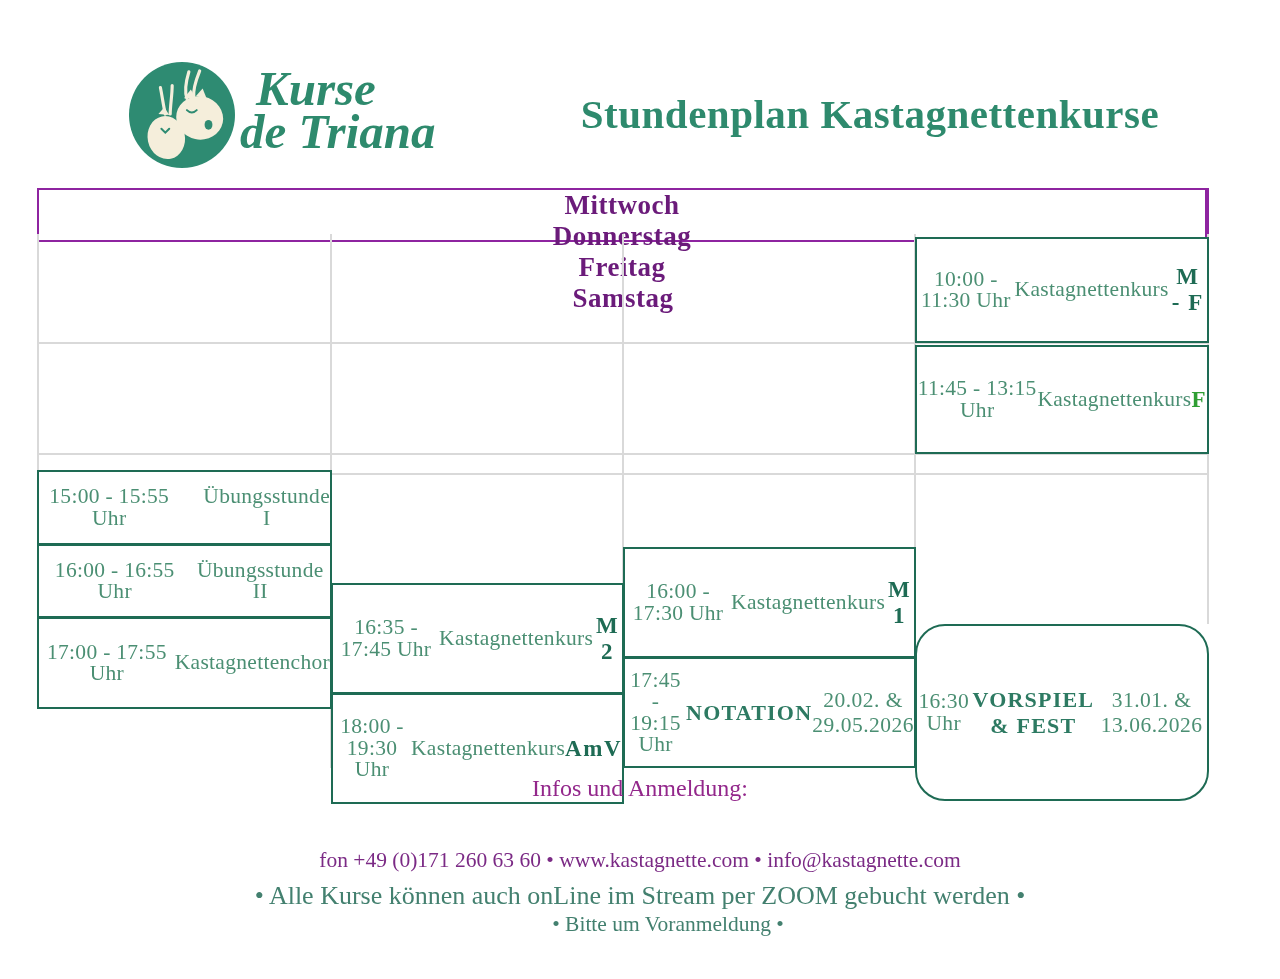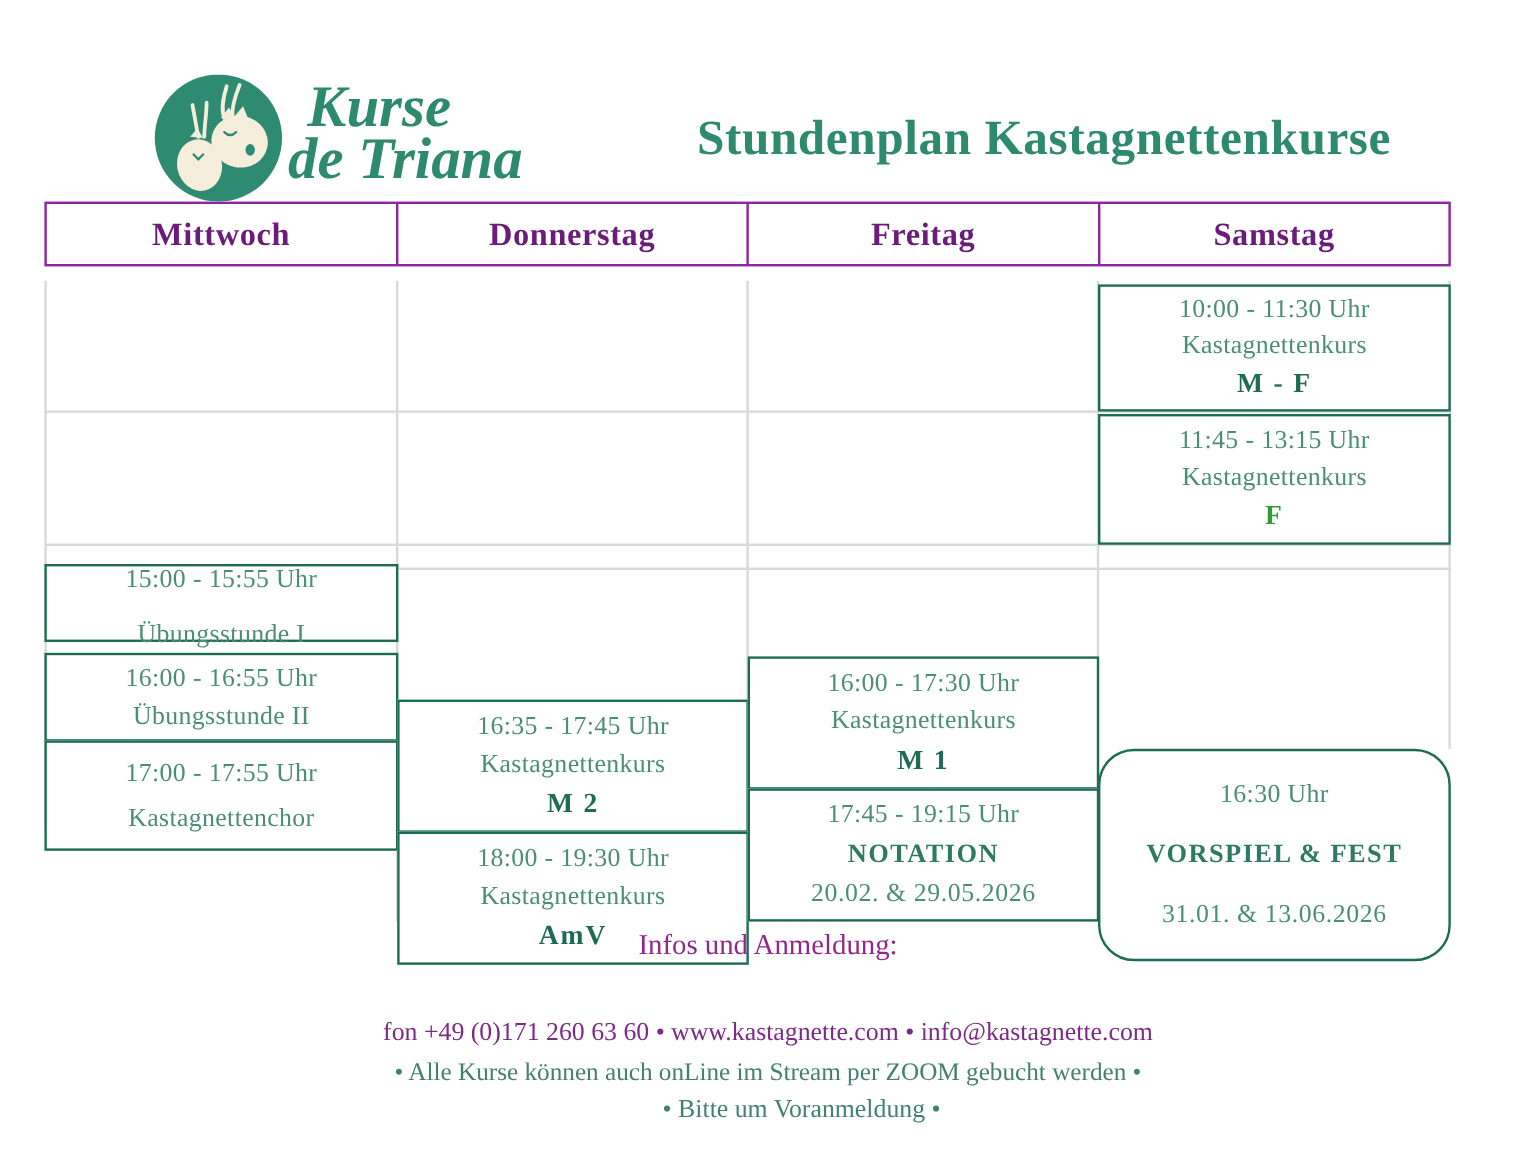--- a/index.html
+++ b/index.html
@@ -16,61 +16,61 @@
   
   .logo-circle { position:absolute; left:127px; top:62px; width:110px; height:108px; }
   .brand { position:absolute; left:240px; top:64px; color:var(--green-title);
            font-style:italic; font-weight:600; line-height:1.0; }
   .brand .l1 { font-size:49px; margin-left:16px; }
   .brand .l2 { font-size:49px; margin-top:-6px; }
   
   .title { position:absolute; left:540px; top:90px; width:660px; text-align:center;
            font-size:41px; font-weight:600; color:var(--green-title); letter-spacing:.5px; }
   
-  .header-row { position:absolute; left:37px; top:168px; width:1172px; height:54px;
+  .header-row { position:absolute; left:37px; top:188px; width:1172px; height:54px;
                 display:flex; border:2px solid var(--purple-border); box-sizing:border-box;
-                background:#fff; }
+                background:#fff;flex-direction:column; }
   .day { flex:1; display:flex; align-items:center; justify-content:center;
          font-size:27px; font-weight:600; color:var(--purple-text);
          border-right:2px solid var(--purple-border); letter-spacing:.5px; }
   .day:last-child { border-right:none; }
   
   .gl { position:absolute; background:var(--grid-gray); }
   .gl-h1 { left:37px; top:342px; width:1172px; height:2px; }
   .gl-h2 { left:37px; top:453px; width:1172px; height:2px; }
   .gl-h3 { left:37px; top:473px; width:1172px; height:2px; }
   .gl-v0 { left:37px;   top:234px; width:2px; height:457px; }
   .gl-v1 { left:330px;  top:234px; width:2px; height:534px; }
   .gl-v2 { left:622px;  top:234px; width:2px; height:534px; }
   .gl-v3 { left:914px;  top:234px; width:2px; height:534px; }
   .gl-v4 { left:1207px; top:234px; width:2px; height:390px; }
   
   .cell { position:absolute; box-sizing:border-box; background:#ffffff;
-          border:2px solid var(--green-border); display:flex; flex-direction:column;
+          border:2px solid var(--green-border); display:flex; flex-direction:row;
           justify-content:space-evenly; align-items:center; text-align:center; }
   .c0 { left:915px; top:237px; width:294px; height:106px; }
   .c1 { left:915px; top:345px; width:294px; height:109px; }
-  .c2 { left:37px;  top:470px; width:295px; height:65px;gap:24px;  }
+  .c2 { left:37px;  top:470px; width:295px; height:75px;gap:24px;  }
   .c3 { left:37px;  top:544px; width:295px; height:74px;  }
   .c4 { left:37px;  top:617px; width:295px; height:92px;  }
   .c5 { left:331px; top:583px; width:293px; height:111px; }
   .c6 { left:331px; top:693px; width:293px; height:111px; }
   .c7 { left:623px; top:547px; width:293px; height:111px; }
   .c8 { left:623px; top:657px; width:293px; height:111px; }
   .c9 { left:915px; top:624px; width:294px; height:177px;border-radius:30px; }
   .line  { font-size:21.5px; color:var(--green-text); line-height:1; letter-spacing:.3px; }
   .code  { font-size:23px; font-weight:700; color:var(--green-border); letter-spacing:1.5px; }
   .bright{ color:var(--green-bright); }
   .caps  { font-size:22px; font-weight:600; color:#2d7a62; letter-spacing:1.2px; }
   .dates { font-size:21.5px; font-weight:400; color:var(--green-text); letter-spacing:.5px; }
   
   .fline { position:absolute; left:0; width:100%; text-align:center; line-height:1; }
   .f1 { top:776px; font-size:24px;  color:var(--purple-footer); font-weight:500; }
   .f2 { top:850px; font-size:21.5px; color:#7b2a85; }
-  .f3 { top:883px; font-size:21px; color:var(--green-footer); }
+  .f3 { top:883px; font-size:26px; color:var(--green-footer); }
   .f4 { top:914px; font-size:21.5px; color:var(--green-footer);padding-left:28px; }
 </style>
 </head>
 <body>
 
 <div id="canvas">
 
   <svg class="logo-circle" viewBox="0 0 110 110">
     <circle cx="55" cy="54" r="54" fill="#2e8b72"></circle>
     <g stroke="#f5eedb" stroke-width="3.2" fill="none" stroke-linecap="round">

